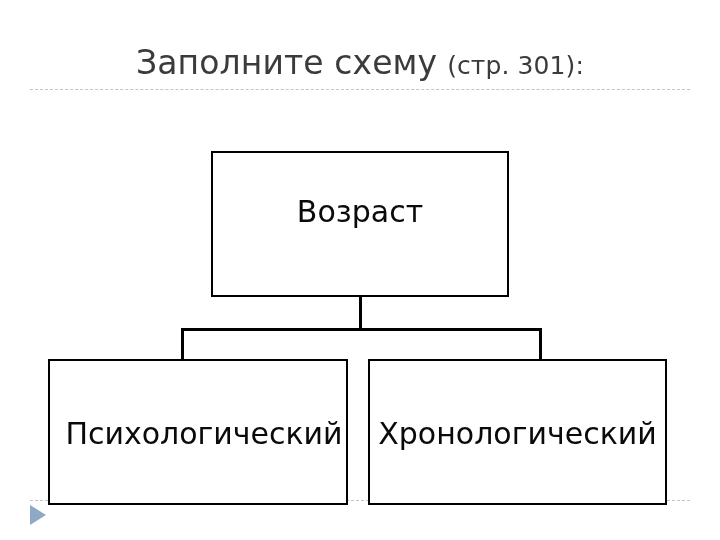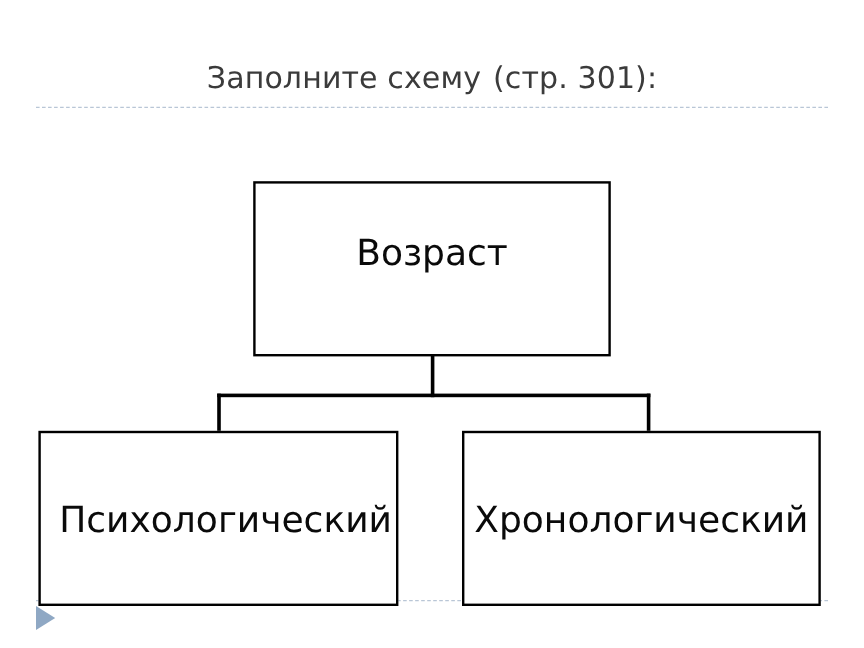--- a/index.html
+++ b/index.html
@@ -23,21 +23,21 @@
     top: 44px;
     width: 720px;
     text-align: center;
     color: #3b3b3b;
     font-size: 31px;
     line-height: 38px;
     white-space: nowrap;
     letter-spacing: 0.1px;
   }
   #slide-title .title-main {
-    font-size: 25px;
+    font-size: 33px;
     margin-top: 34px;
   }
   #slide-title .title-sub {
     font-size: 25px;
     text-align: center;
   }
 
   
   .rule {
     position: absolute;
@@ -100,35 +100,35 @@
     height: 146px;
   }
   #node-root .node-label {
     font-size: 30px;
     position: relative;
     top: -12px;
   }
 
   
   #node-psychological {
-    left: 32px;
+    left: 48px;
     top: 320px;
     width: 300px;
     height: 146px;
     padding-left: 12px;
   }
   #node-psychological .node-label {
     font-size: 30px;
     position: relative;
     top: 2px;
   }
 
   
   #node-chronological {
-    left: 385px;
+    left: 368px;
     top: 320px;
     width: 299px;
     height: 146px;
     text-align: right;
   }
   #node-chronological .node-label {
     font-size: 30px;
     position: relative;
     top: 2px;
   }

